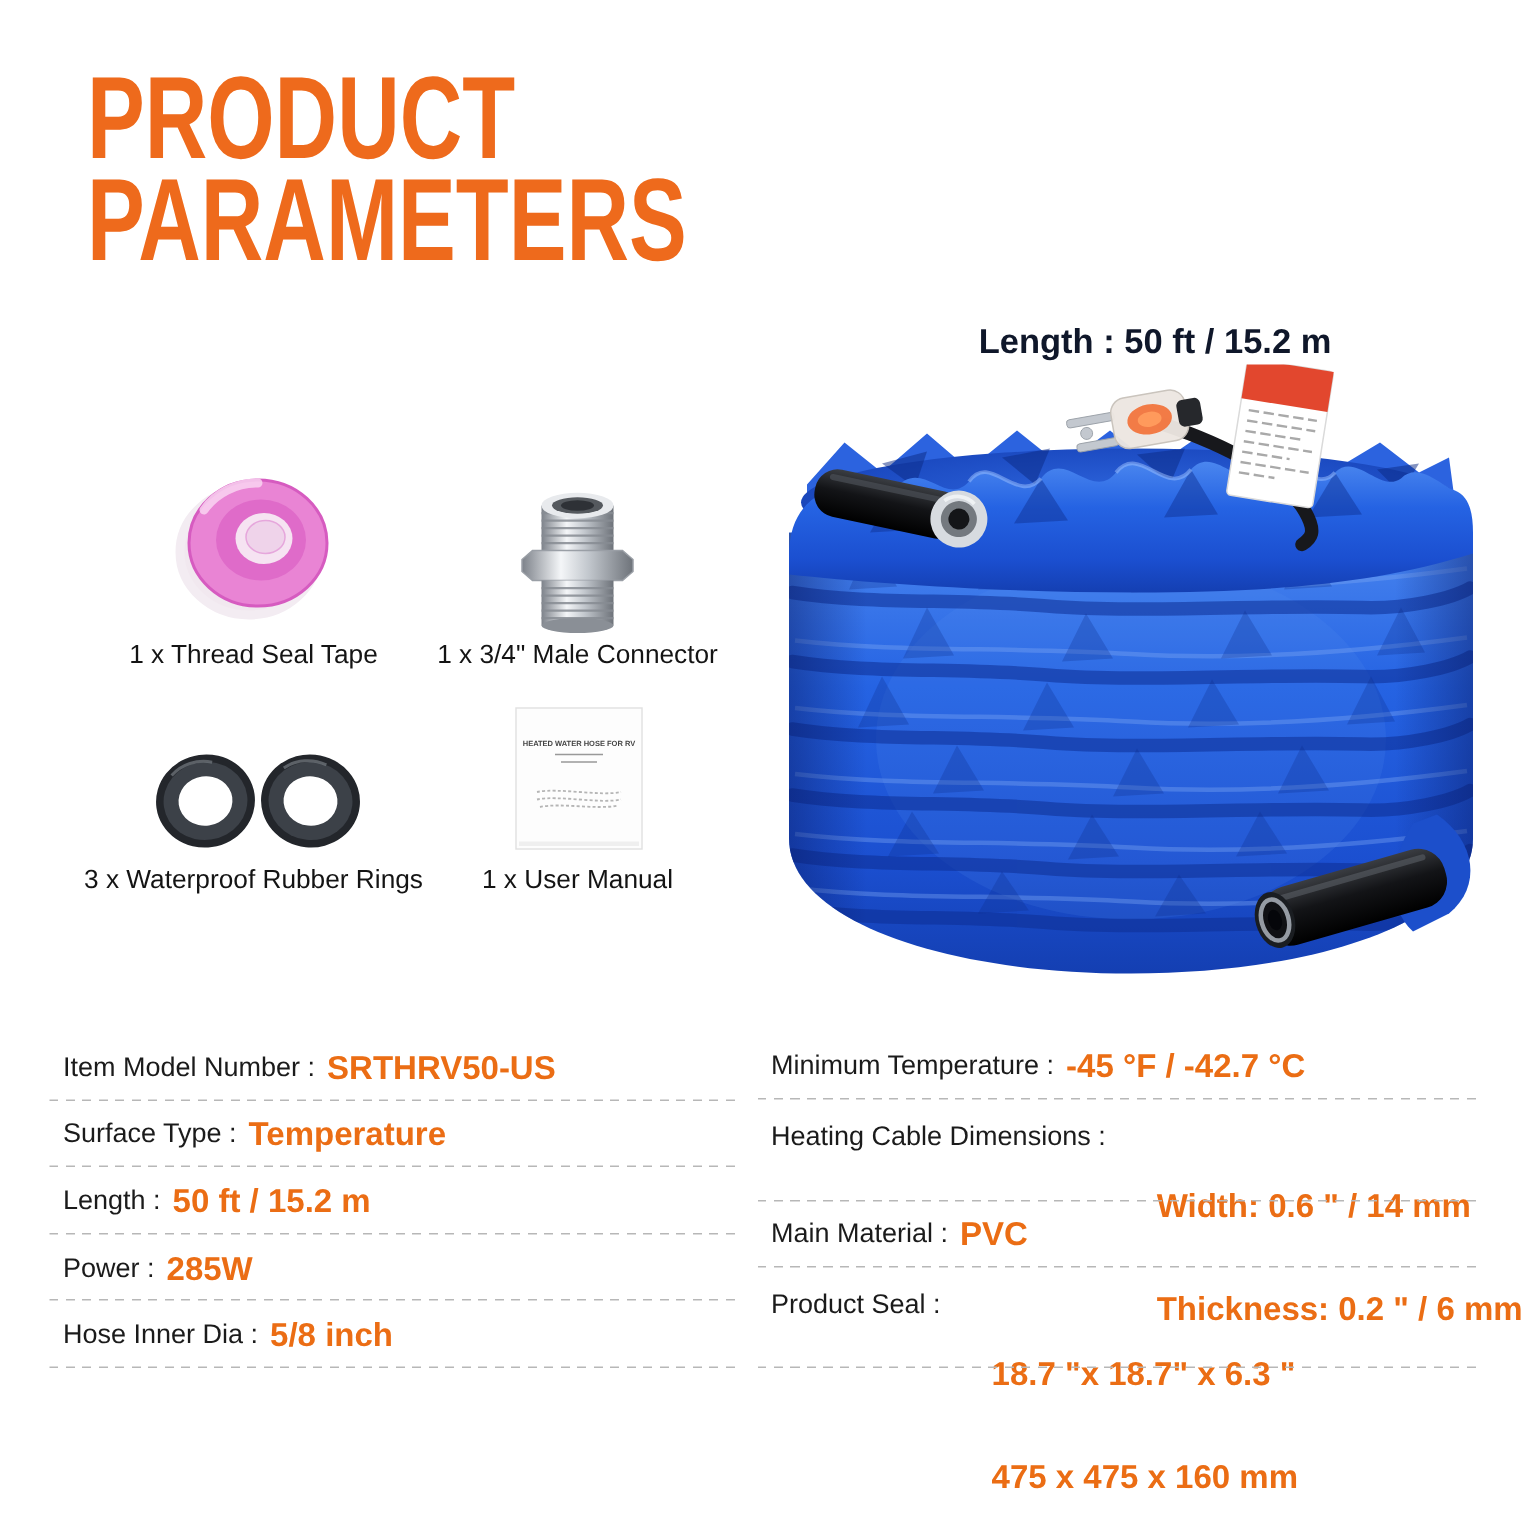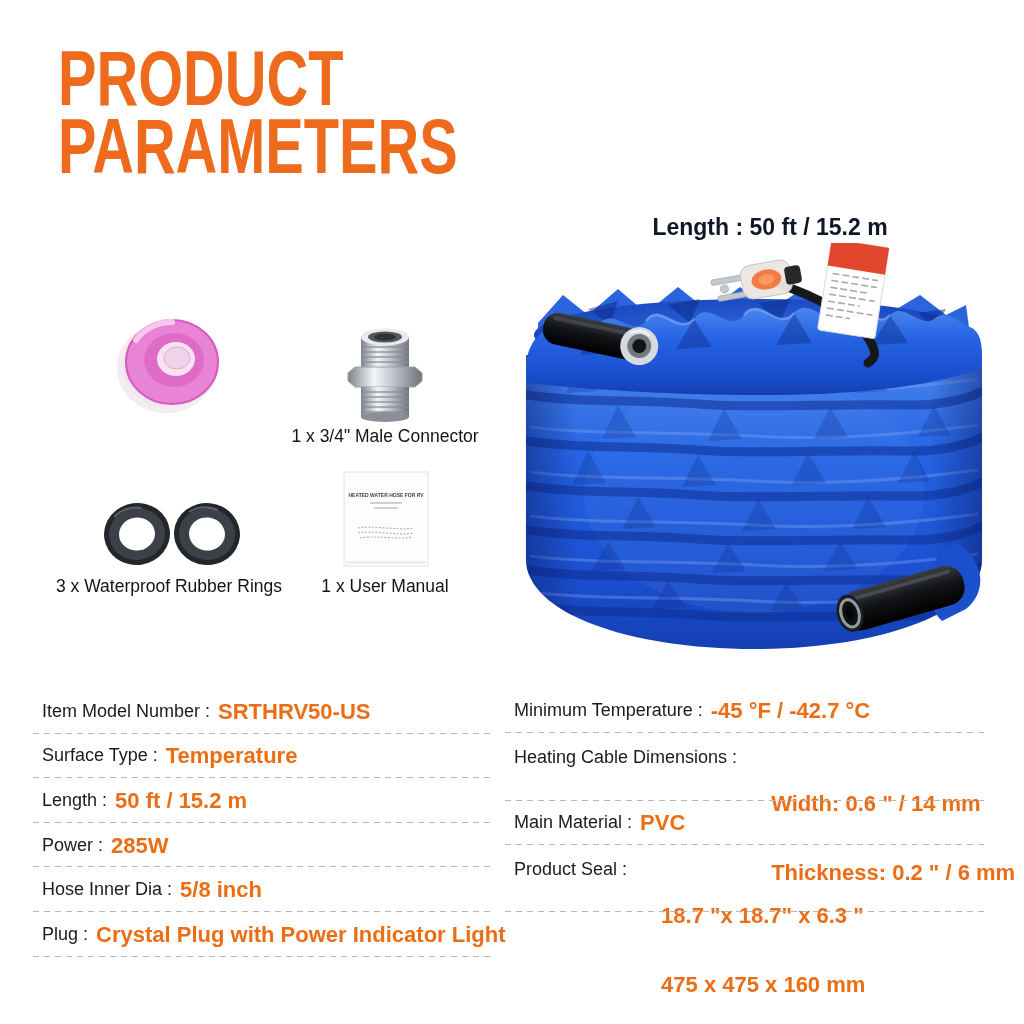--- a/index.html
+++ b/index.html
@@ -202,20 +202,21 @@
   </svg>
 
   <svg class="abs" style="left:114px;top:308px" width="110" height="112" viewBox="0 0 110 112">
     <ellipse cx="52" cy="60" rx="46" ry="42" fill="#F1E8EF" stroke="#F3ECF2" stroke-width="6"></ellipse>
     <ellipse cx="58" cy="54" rx="46" ry="42" fill="#E984D4" stroke="#D65BC0" stroke-width="2"></ellipse>
     <ellipse cx="60" cy="52" rx="30" ry="27" fill="#DF6BC9"></ellipse>
     <ellipse cx="62" cy="51" rx="19" ry="17" fill="#F6E3F2"></ellipse>
     <ellipse cx="63" cy="50" rx="13" ry="11" fill="#EFD3EA" stroke="#E6A7DC"></ellipse>
     <path d="M22,32 A42,38 0 0 1 58,14" fill="none" stroke="#FAD9F2" stroke-width="6" opacity=".8" stroke-linecap="round"></path>
   </svg>
+  <div class="acc-label" style="left:29px;top:426px;width:280px">1 x Thread Seal Tape</div>
 
   <svg class="abs" style="left:344px;top:326px" width="82" height="96" viewBox="0 0 82 96">
     <defs>
       <linearGradient id="gMetalH" x1="0" y1="0" x2="1" y2="0">
         <stop offset="0" stop-color="#7D828A"></stop>
           <stop offset=".35" stop-color="#F4F6F8"></stop>
         <stop offset=".6" stop-color="#C2C7CD"></stop>
           <stop offset="1" stop-color="#6E737A"></stop>
       </linearGradient>
     </defs>
@@ -289,24 +290,20 @@
       <span class="spec-value">50 ft / 15.2 m</span>
     </div>
     <div class="spec-row h1">
       <span class="spec-label">Power :</span>
       <span class="spec-value">285W</span>
     </div>
     <div class="spec-row h1">
       <span class="spec-label">Hose Inner Dia :</span>
       <span class="spec-value">5/8 inch</span>
     </div>
-    <div class="spec-row h1">
-      <span class="spec-label">Plug :</span>
-      <span class="spec-value">Crystal Plug with Power Indicator Light</span>
-    </div>
   </div>
 
   <div class="spec-col right">
     <div class="spec-row r1">
       <span class="spec-label">Minimum Temperature :</span>
       <span class="spec-value">-45 °F / -42.7 °C</span>
     </div>
     <div class="spec-row h2 h2a">
       <span class="spec-label">Heating Cable Dimensions :</span>
       <span class="spec-value">

